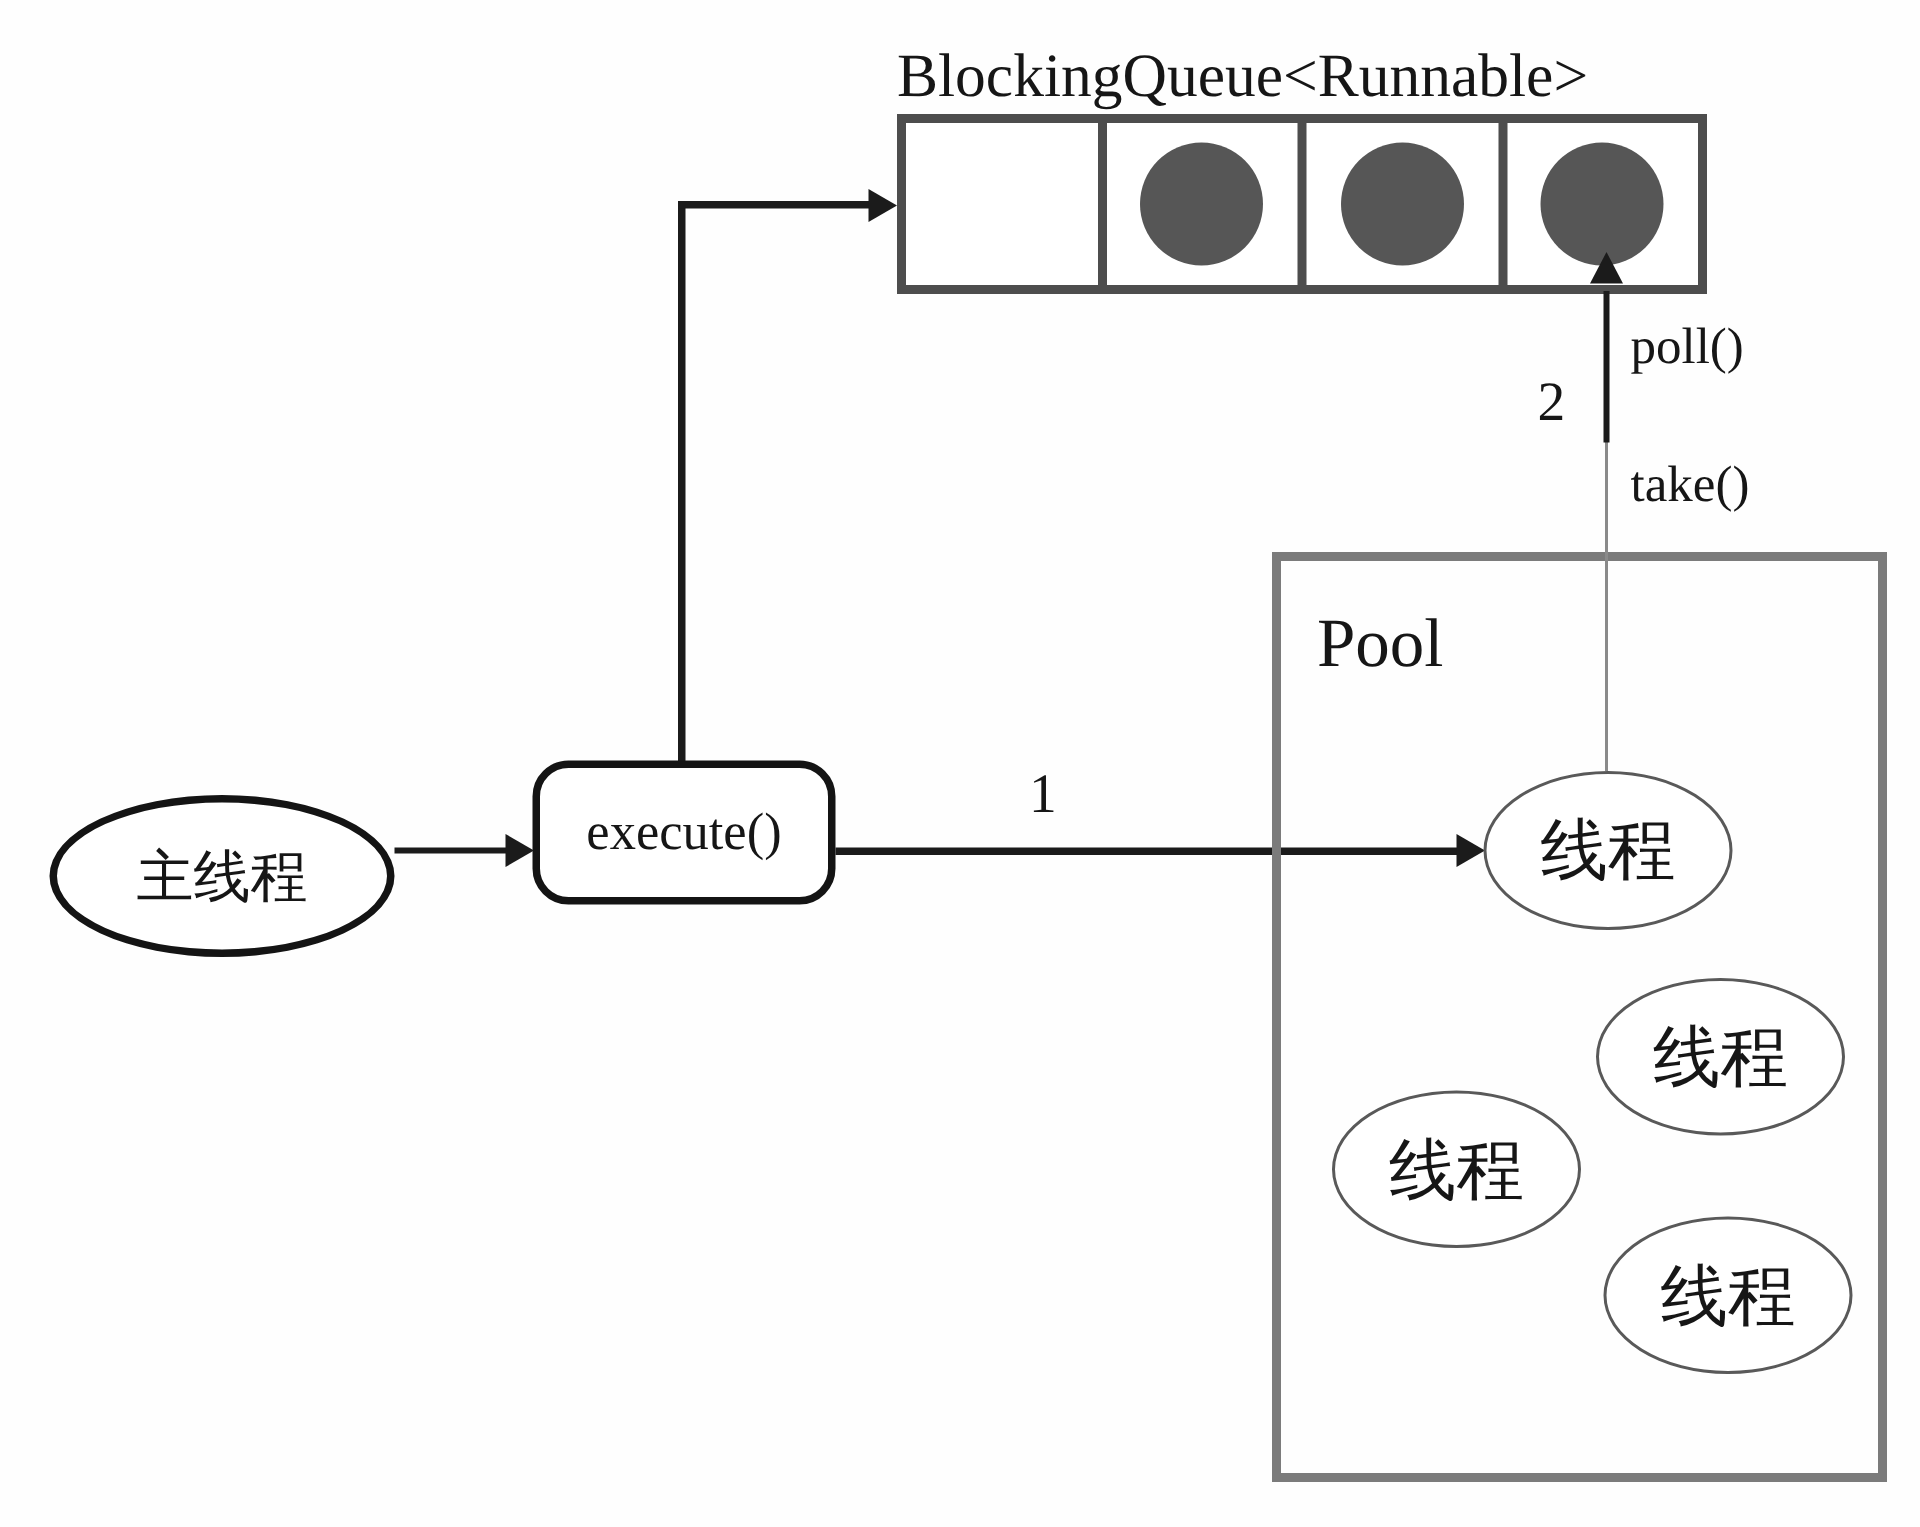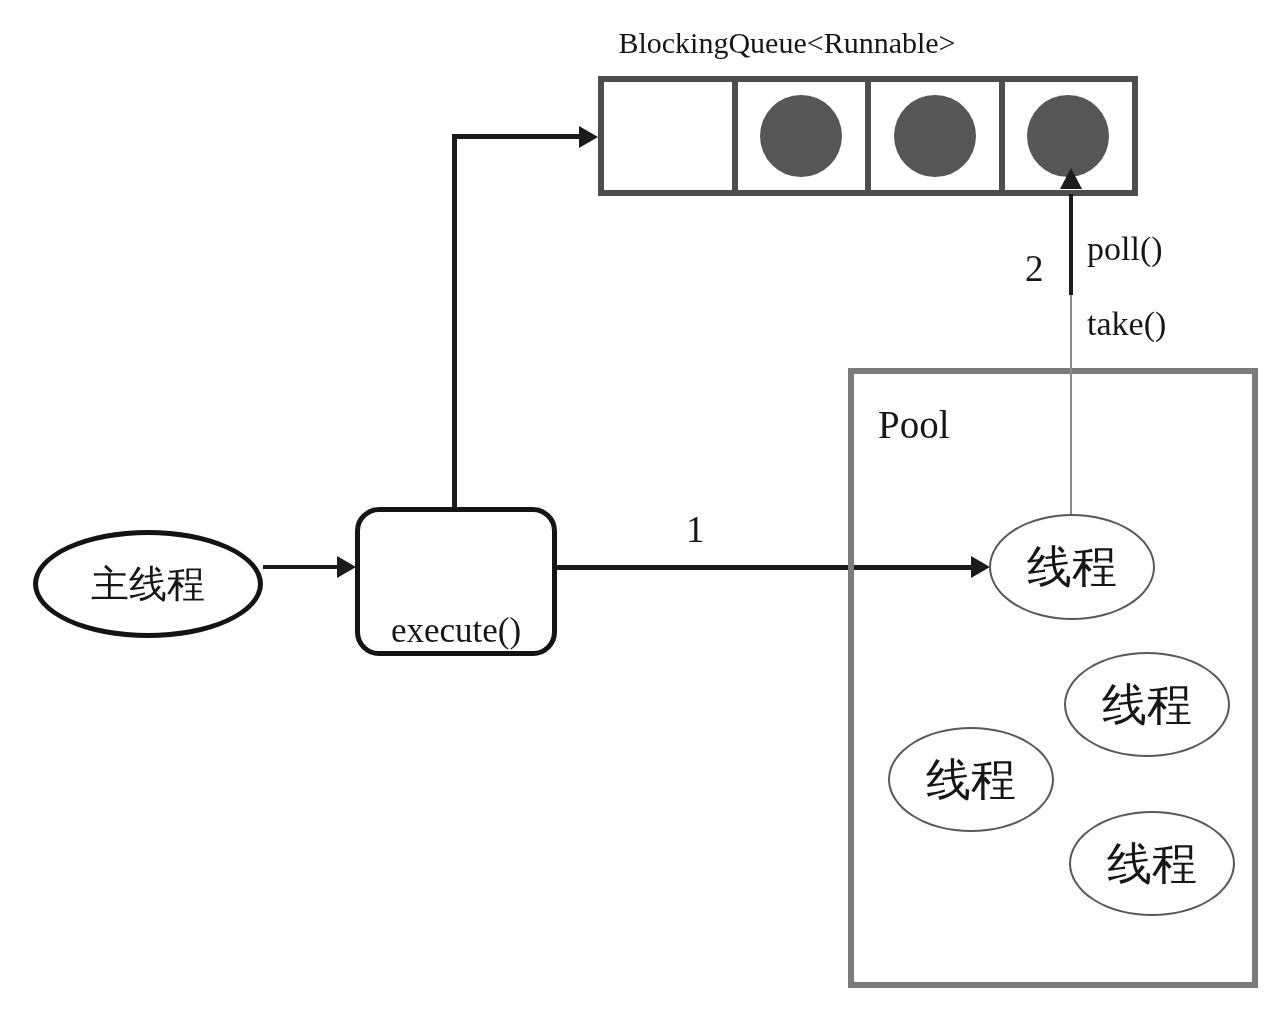--- a/index.html
+++ b/index.html
@@ -18,21 +18,21 @@
     background: #fefefe;
     overflow: hidden;
     font-family: "Liberation Serif", "DejaVu Serif", serif;
     color: #161616;
   }
   .abs { position: absolute; }
 
   
   .queue-title {
     left: 598px; top: 26px; width: 378px;
-    text-align: center; font-size: 30px; letter-spacing: 0px;
+    text-align: center; font-size: 41px; letter-spacing: 0px;
     white-space: nowrap;
   }
   .queue-box {
     left: 598px; top: 76px; width: 540px; height: 120px;
     border: 6px solid var(--queue-border);
     box-sizing: border-box;
     display: flex;
     background: #ffffff;
   }
   .qcell {
@@ -52,34 +52,34 @@
     background: #ffffff;
     display: flex; align-items: center; justify-content: center;
     box-sizing: border-box;
   }
   .main-thread {
     left: 33px; top: 530px; width: 230px; height: 108px;
     border: 5px solid #141414;
     font-size: 38px;
   }
   .execute-box {
-    left: 355px; top: 507px; width: 202px; height: 149px;
+    left: 355px; top: 507px; width: 202px; height: 96px;
     border: 5px solid #141414; border-radius: 24px;
     background: #ffffff; box-sizing: border-box;
-    display: flex; align-items: flex-end; justify-content: center;
+    display: flex; align-items: center; justify-content: center;
     font-size: 35px;
   }
   .pool-box {
     left: 848px; top: 368px; width: 410px; height: 620px;
     border: 6px solid var(--pool-border);
     box-sizing: border-box;
     background: transparent;
   }
   .pool-label {
-    left: 878px; top: 402px; font-size: 39px;
+    left: 878px; top: 402px; font-size: 46px;
   }
   .thread {
     border: 2px solid var(--ellipse-border);
     font-size: 45px;
   }
   .thread-1 { left: 989px;  top: 514px; width: 166px; height: 106px; }
   .thread-2 { left: 1064px; top: 652px; width: 166px; height: 105px; }
   .thread-3 { left: 888px;  top: 727px; width: 166px; height: 105px; }
   .thread-4 { left: 1069px; top: 811px; width: 166px; height: 105px; }
 
@@ -149,21 +149,21 @@
   <div class="abs arrow-right" style="left:971px; top:556px;"></div>
   <div class="abs step-label" style="left:686px; top:508px;">1</div>
 
   <div class="abs pool-box"></div>
   <div class="abs pool-label">Pool</div>
 
   <div class="abs thin-vline" style="left:1070px; top:293px; height:221px;"></div>
   <div class="abs vline" style="left:1069px; top:194px; width:4px; height:101px;"></div>
   <div class="abs arrow-up" style="left:1060px; top:168px;"></div>
   <div class="abs step-label" style="left:1025px; top:247px;">2</div>
-  <div class="abs fn-label" style="left:1087px; top:230px;">poll()</div>
+  <div class="abs fn-label" style="left:1087px; top:213px;">poll()</div>
   <div class="abs fn-label" style="left:1087px; top:305px;">take()</div>
 
   <div class="abs ellipse thread thread-1">
     <span>线程</span>
   </div>
   <div class="abs ellipse thread thread-2">
     <span>线程</span>
   </div>
   <div class="abs ellipse thread thread-3">
     <span>线程</span>

